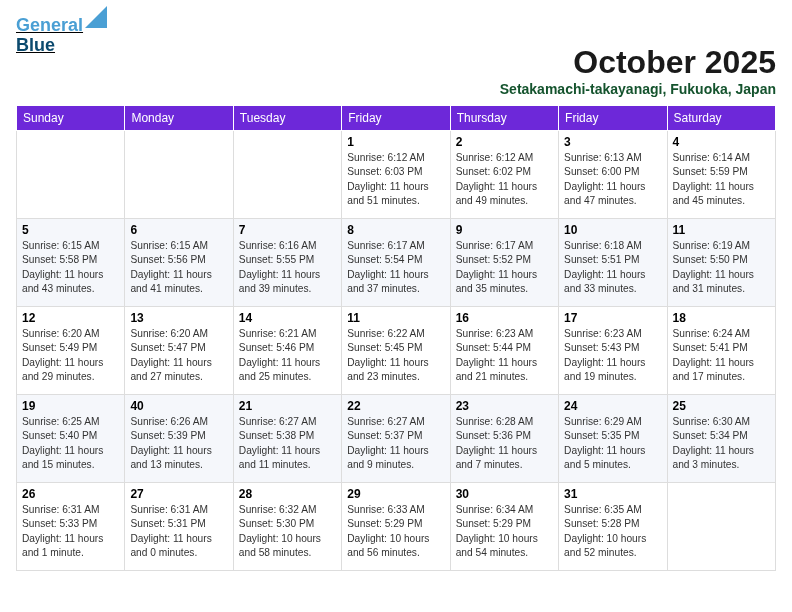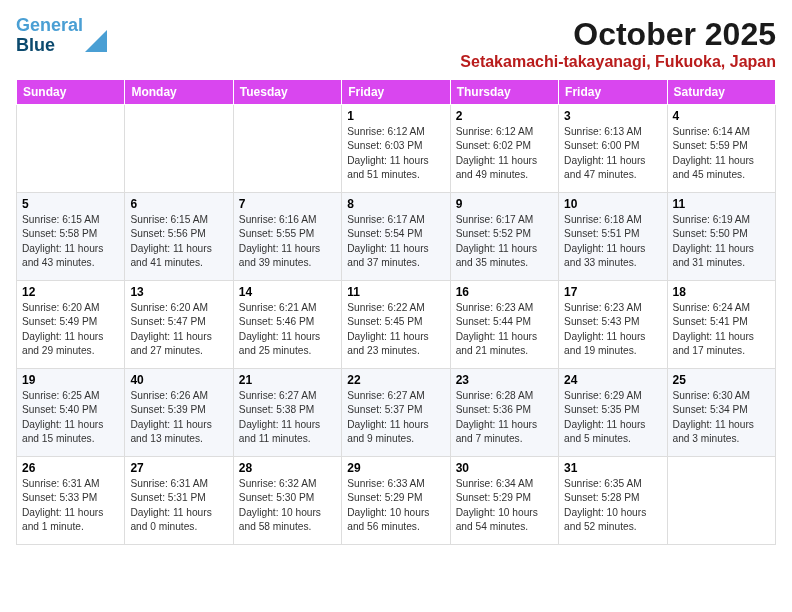--- a/index.html
+++ b/index.html
@@ -30,38 +30,39 @@
     .logo-text span {
       color: #4a9fd4;
     }
     .title-block {
       text-align: right;
     }
     .month-title {
       font-size: 32px;
       font-weight: bold;
       color: #1a1a1a;
+      margin-top: 28px;
     }
     .subtitle {
-      font-size: 16px;
-      color: #b91c1c;
+      font-size: 14px;
+      color: #14532d;
       font-weight: bold;
     }
     .calendar {
       width: 100%;
       border-collapse: collapse;
       font-size: 11px;
     }
     .calendar th {
-      background: #d946ef;
+      background: #6d28d9;
       color: #fff;
       text-align: left;
       padding: 5px 6px;
       font-size: 12px;
-      font-weight: bold;
+      font-weight: normal;
       border: 1px solid #fff;
     }
     .calendar td {
       vertical-align: top;
       border: 1px solid #ddd;
       padding: 4px 5px;
       width: calc(100% / 7);
       height: 88px;
       background: #fff;
     }
@@ -80,21 +81,21 @@
     }
     .empty {
       background: #f9f9f9;
     }
   </style>
 </head>
 <body>
 
 <div class="header">
   <div class="logo">
-    <div style="display:flex;align-items:flex-end;">
+    <div style="display:flex;align-items:flex-start;text-decoration:underline;">
       <span class="logo-text">
         <span>General</span><br>
         <span style="color:#0c4a6e;">Blue</span>
       </span>
       <div style="margin-left:2px;margin-top:-10px;">
         <svg width="22" height="22" viewBox="0 0 22 22">
           <polygon points="0,22 22,0 22,22" fill="#4a9fd4"></polygon>
         </svg>
       </div>
     </div>

